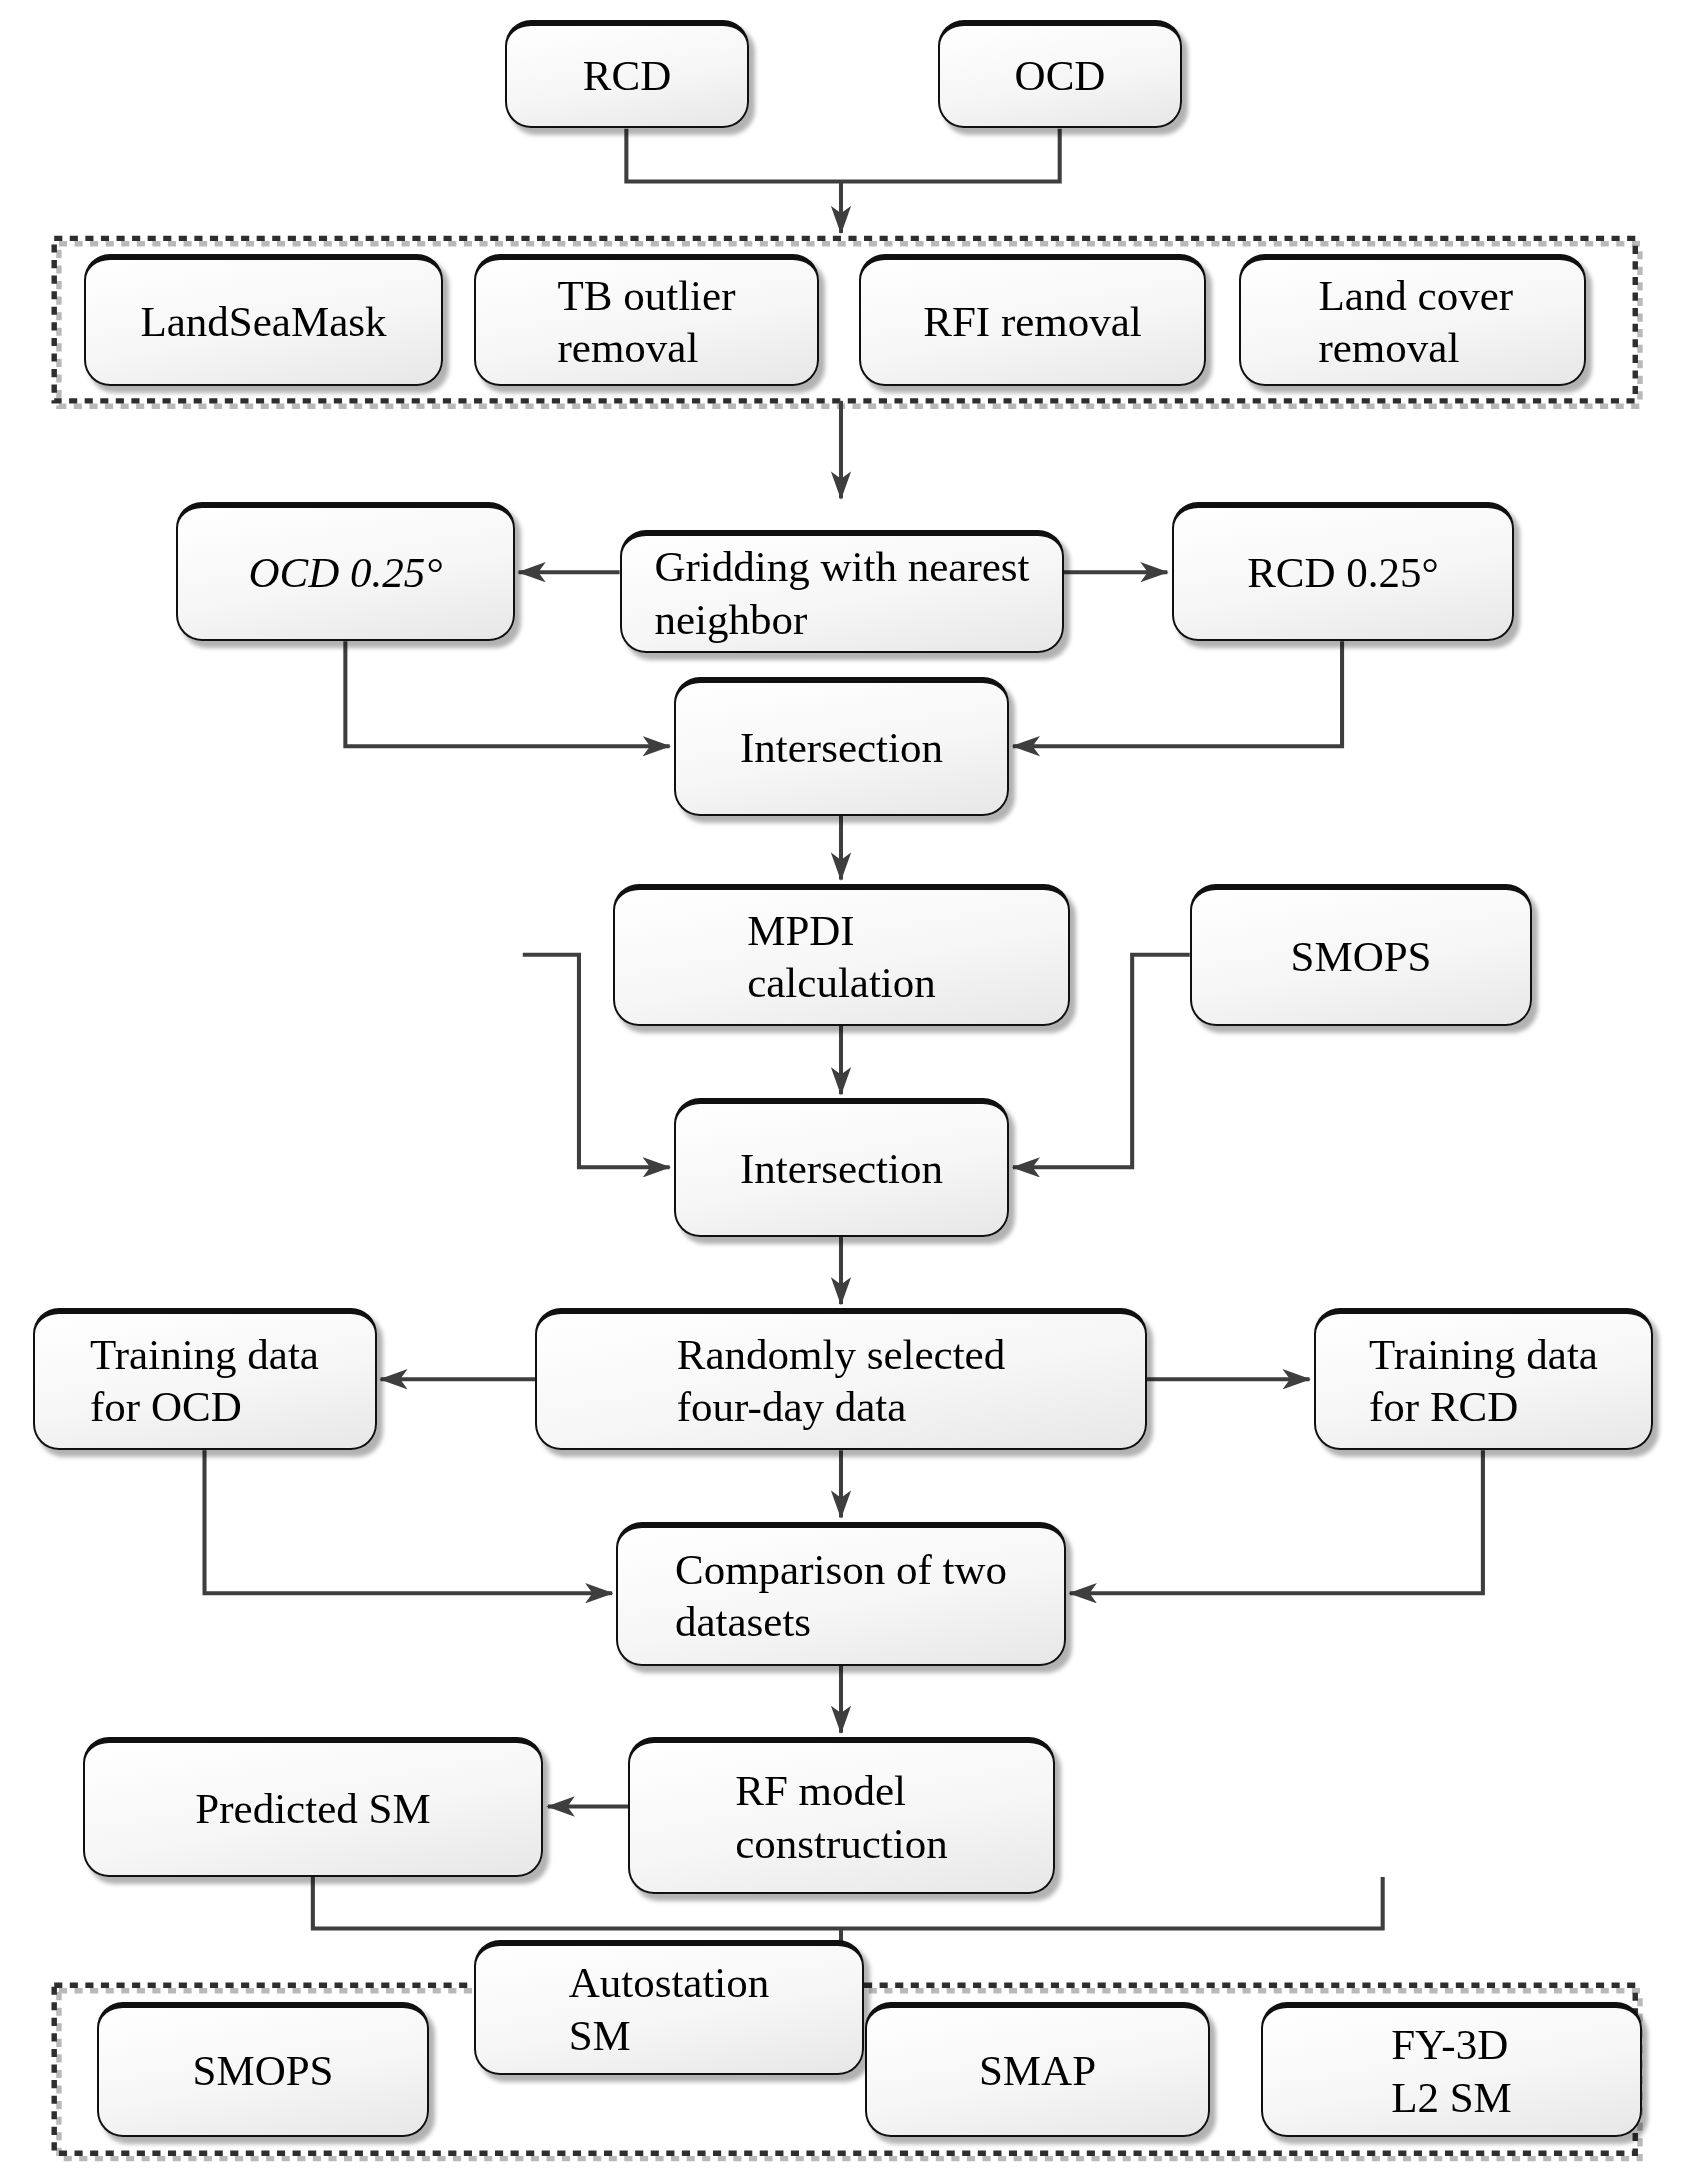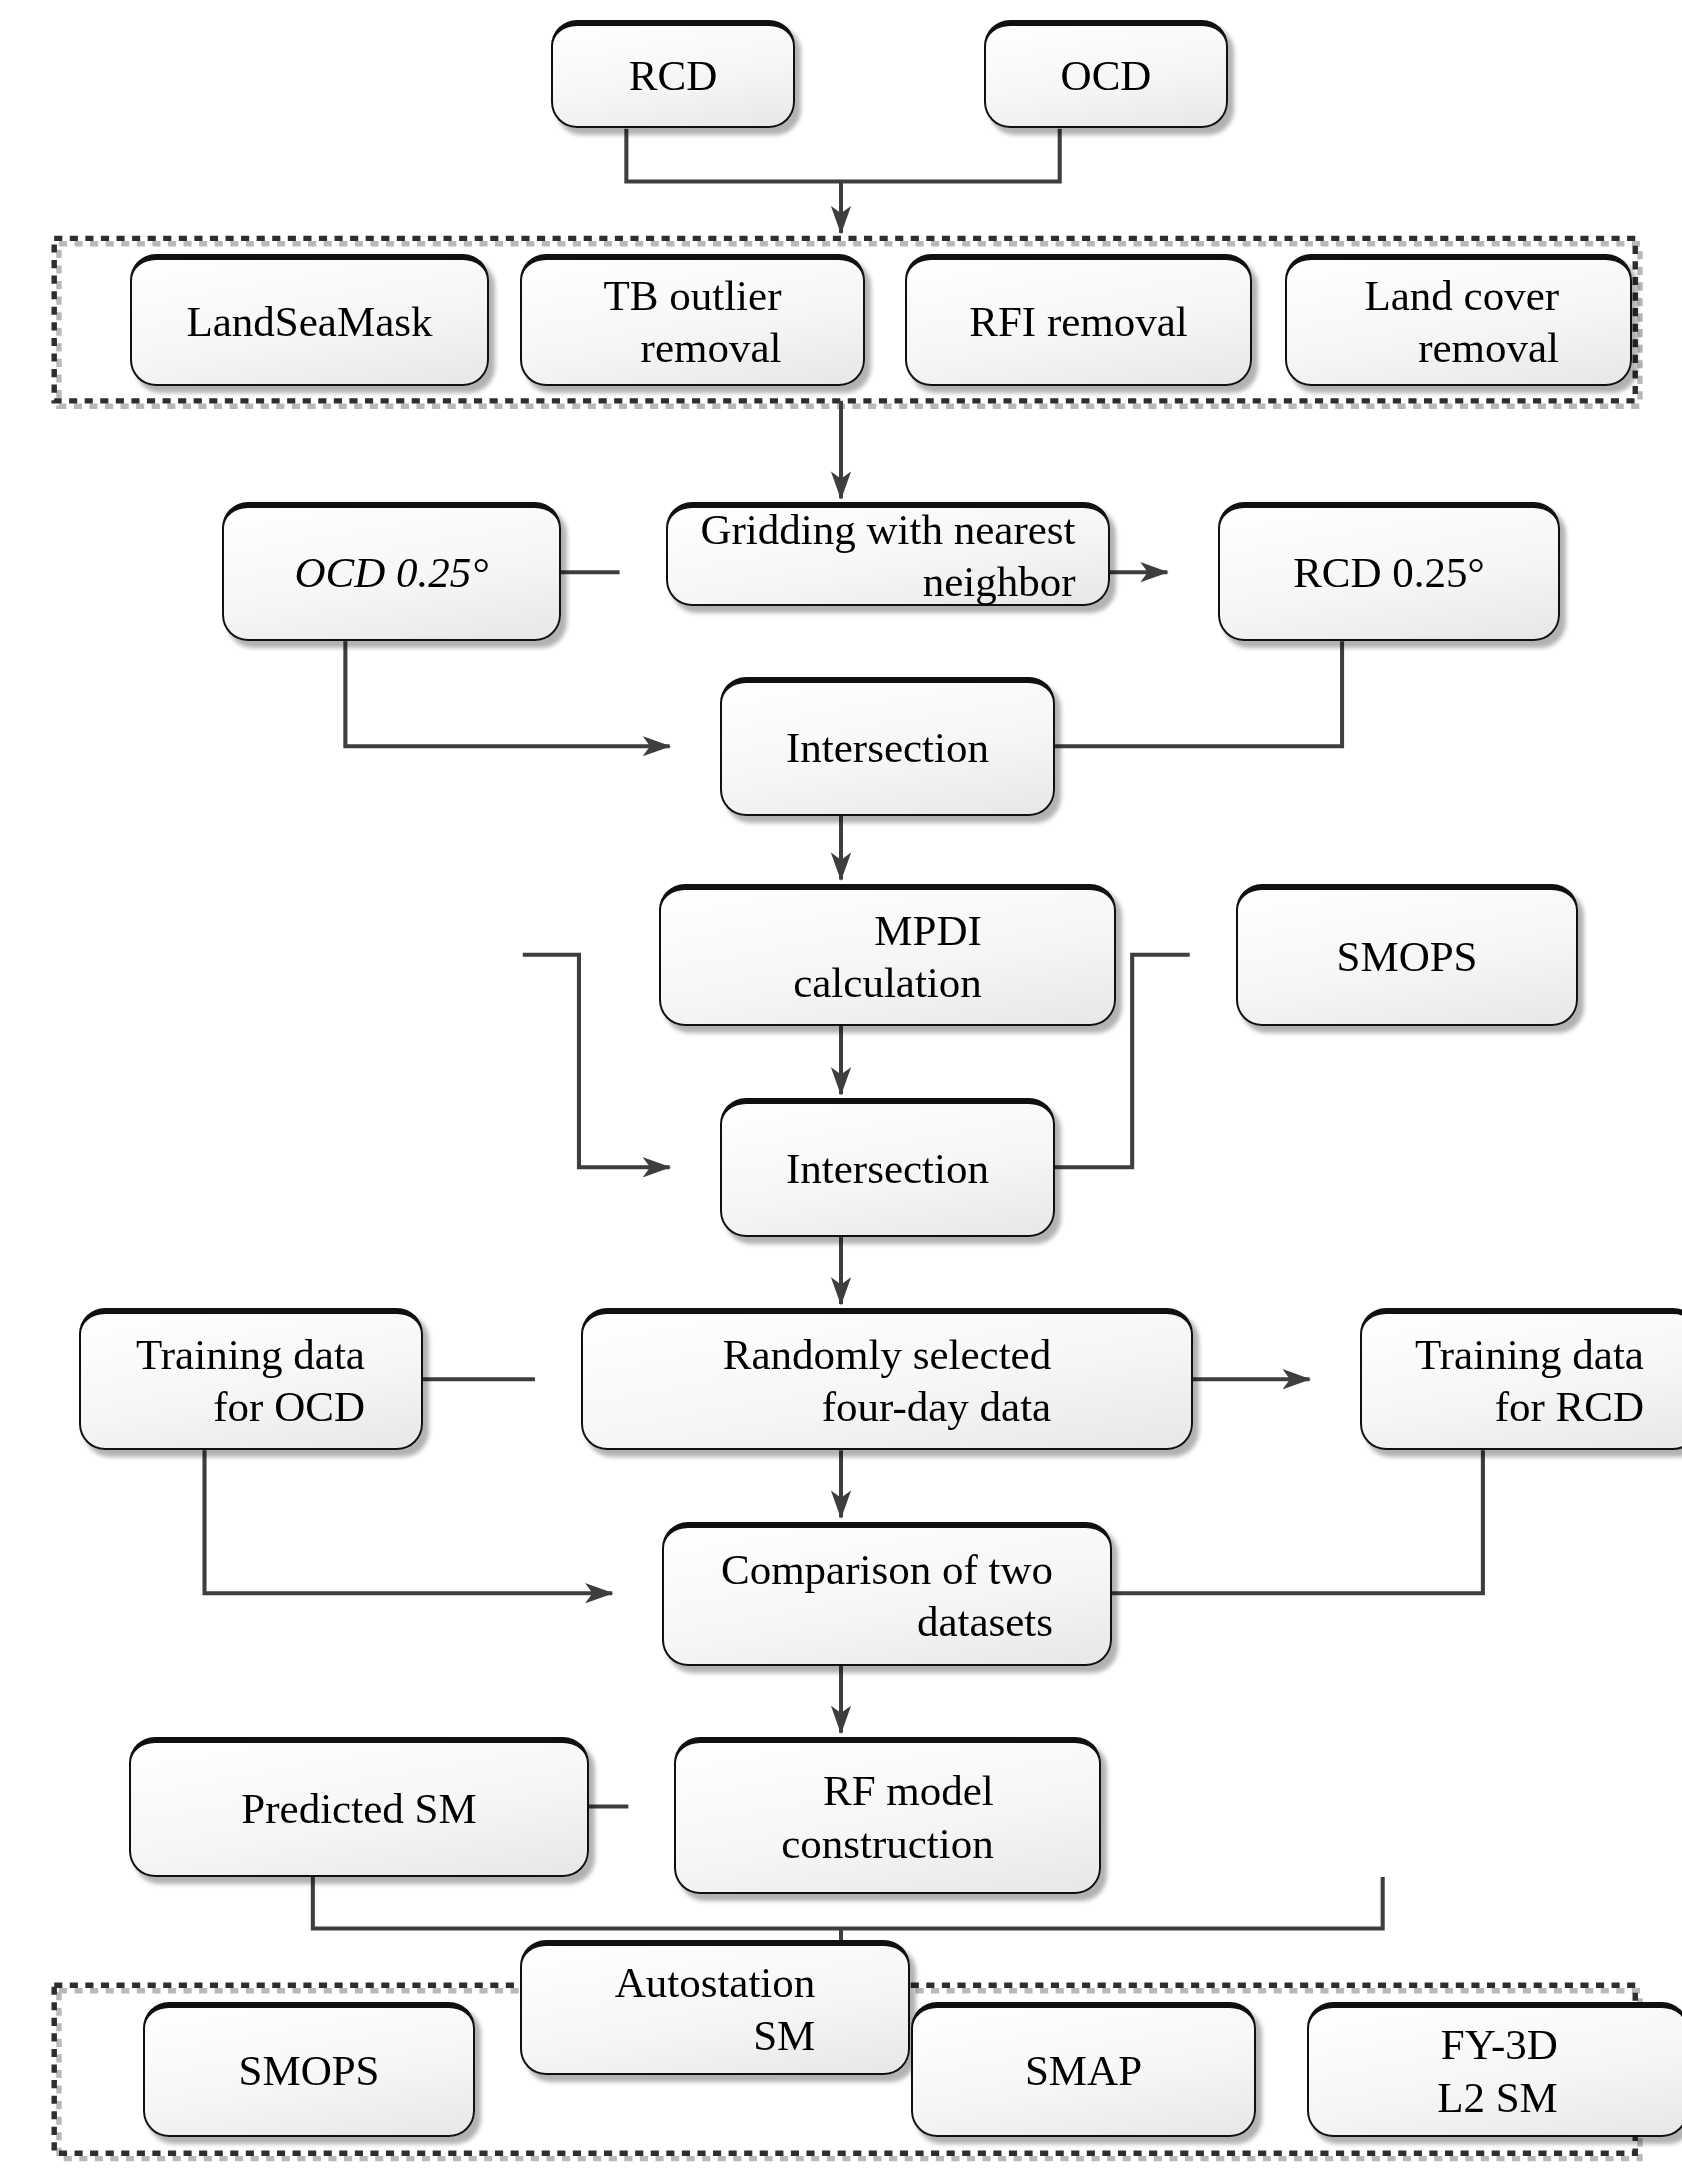--- a/index.html
+++ b/index.html
@@ -11,29 +11,28 @@
     overflow:hidden;
   }
   .wires{position:absolute;left:0;top:0;width:1682px;height:2183px;}
   .wire{fill:none;stroke:#3e3e3e;stroke-width:6;}
   .group-border{fill:none;stroke:#2e2e2e;stroke-width:8;stroke-dasharray:12 11;}
   .group-shadow{fill:none;stroke:#b9b9b9;stroke-width:8;stroke-dasharray:12 11;}
   .node{
     position:absolute;
     box-sizing:border-box;
     display:flex;align-items:center;justify-content:center;
-    text-align:right;
+    text-align:left;
     white-space:pre-line;
     font-size:43px;line-height:1.22;color:#000;
     background:linear-gradient(170deg,#ffffff 0%,#f6f6f6 55%,#e7e7e7 100%);
     border:2.7px solid #101010;border-top-width:6.1px;
     border-radius:26px;
     box-shadow:5.4px 6.1px 4.7px rgba(0,0,0,0.30);
     padding:4.1px 9.5px;
-    margin-left:46px;
   }
 </style>
 </head>
 <body>
 
 <div class="canvas">
 
   <svg class="wires" viewBox="0 0 2484 3224" aria-hidden="true">
     <defs>
       <marker id="ah" viewBox="0 0 42 30" markerWidth="42" markerHeight="30" refX="40" refY="15" orient="auto" markerUnits="userSpaceOnUse">
@@ -86,21 +85,21 @@
   <div class="node" style="left:938px;top:20.3px;width:244px;height:108px;">OCD</div>
 
   <div class="node" style="left:84px;top:254px;width:359px;height:132px;">LandSeaMask</div>
   <div class="node" style="left:474px;top:254px;width:345px;height:132px;">TB outlier
 removal</div>
   <div class="node" style="left:859px;top:254px;width:347px;height:132px;">RFI removal</div>
   <div class="node" style="left:1239px;top:254px;width:347px;height:132px;padding-left:16px;">Land cover
 removal</div>
 
   <div class="node" style="left:176px;top:502px;width:339px;height:139px;font-style:italic;">OCD 0.25°</div>
-  <div class="node" style="left:620px;top:502px;width:444px;height:104px;">Gridding with nearest
+  <div class="node" style="left:620px;top:530px;width:444px;height:123px;">Gridding with nearest
 neighbor</div>
   <div class="node" style="left:1172px;top:502px;width:342px;height:139px;">RCD 0.25°</div>
 
   <div class="node" style="left:674px;top:677px;width:335px;height:139px;">Intersection</div>
 
   <div class="node" style="left:613px;top:884px;width:457px;height:142px;">MPDI
 calculation</div>
   <div class="node" style="left:1190px;top:884px;width:342px;height:142px;">SMOPS</div>
 
   <div class="node" style="left:674px;top:1098px;width:335px;height:139px;">Intersection</div>

